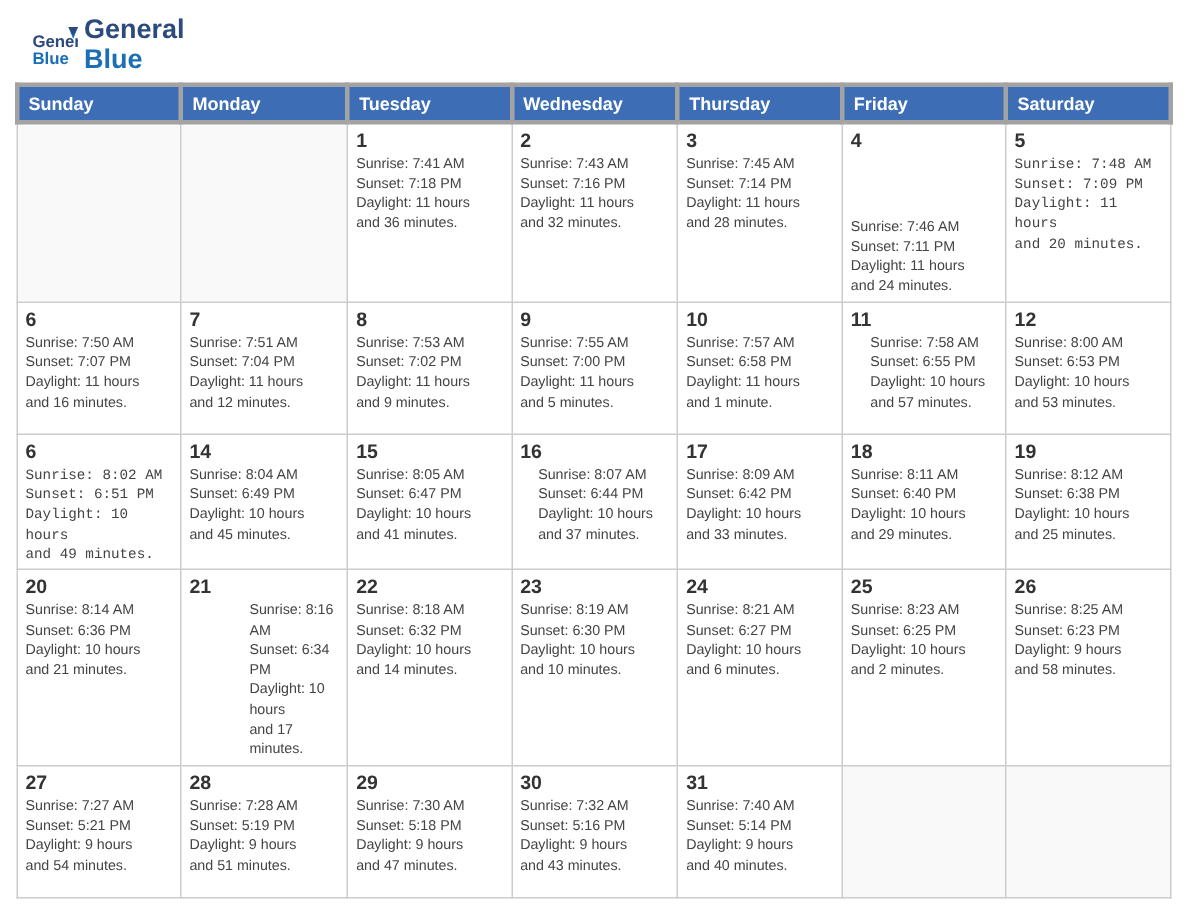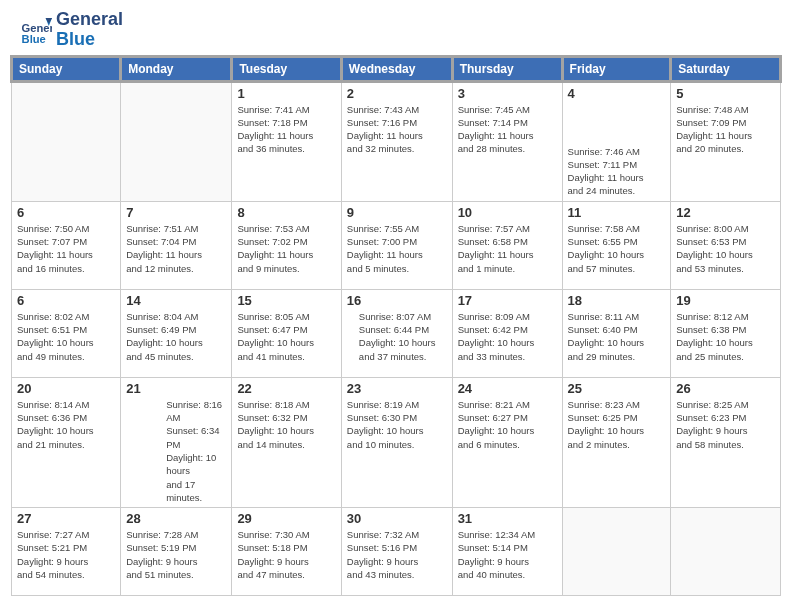--- a/index.html
+++ b/index.html
@@ -99,21 +99,21 @@
         </td>
         <td>
           <span class="day-num">4</span>
           <div class="day-info" style="white-space: pre-line; margin-top: 44px;">Sunrise: 7:46 AM
 Sunset: 7:11 PM
 Daylight: 11 hours
 and 24 minutes.</div>
         </td>
         <td>
           <span class="day-num">5</span>
-          <div class="day-info" style="white-space: pre-line;">Sunrise: 7:48 AM
+          <div class="day-info" style="white-space: pre-line; font-family: Liberation Mono, monospace;">Sunrise: 7:48 AM
 Sunset: 7:09 PM
 Daylight: 11 hours
 and 20 minutes.</div>
         </td>
       </tr>
       <tr>
         <td>
           <span class="day-num">6</span>
           <div class="day-info" style="white-space: pre-line;">Sunrise: 7:50 AM
 Sunset: 7:07 PM
@@ -143,37 +143,37 @@
         </td>
         <td>
           <span class="day-num">10</span>
           <div class="day-info" style="white-space: pre-line;">Sunrise: 7:57 AM
 Sunset: 6:58 PM
 Daylight: 11 hours
 and 1 minute.</div>
         </td>
         <td>
           <span class="day-num">11</span>
-          <div class="day-info" style="white-space: pre-line;">Sunrise: 7:58 AM
+          <div class="day-info" style="white-space: pre-line; margin-left: 13px;">Sunrise: 7:58 AM
 Sunset: 6:55 PM
 Daylight: 10 hours
 and 57 minutes.</div>
         </td>
         <td>
           <span class="day-num">12</span>
           <div class="day-info" style="white-space: pre-line;">Sunrise: 8:00 AM
 Sunset: 6:53 PM
 Daylight: 10 hours
 and 53 minutes.</div>
         </td>
       </tr>
       <tr>
         <td>
           <span class="day-num">6</span>
-          <div class="day-info" style="white-space: pre-line;">Sunrise: 8:02 AM
+          <div class="day-info" style="white-space: pre-line; font-family: Liberation Mono, monospace;">Sunrise: 8:02 AM
 Sunset: 6:51 PM
 Daylight: 10 hours
 and 49 minutes.</div>
         </td>
         <td>
           <span class="day-num">14</span>
           <div class="day-info" style="white-space: pre-line;">Sunrise: 8:04 AM
 Sunset: 6:49 PM
 Daylight: 10 hours
 and 45 minutes.</div>
@@ -289,21 +289,21 @@
         </td>
         <td>
           <span class="day-num">30</span>
           <div class="day-info" style="white-space: pre-line;">Sunrise: 7:32 AM
 Sunset: 5:16 PM
 Daylight: 9 hours
 and 43 minutes.</div>
         </td>
         <td>
           <span class="day-num">31</span>
-          <div class="day-info" style="white-space: pre-line;">Sunrise: 12:34 AM
+          <div class="day-info" style="white-space: pre-line;">Sunrise: 7:40 AM
 Sunset: 5:14 PM
 Daylight: 9 hours
 and 40 minutes.</div>
         </td>
         <td class="empty"></td>
         <td class="empty"></td>
       </tr>
     </tbody>
 </table>
 

